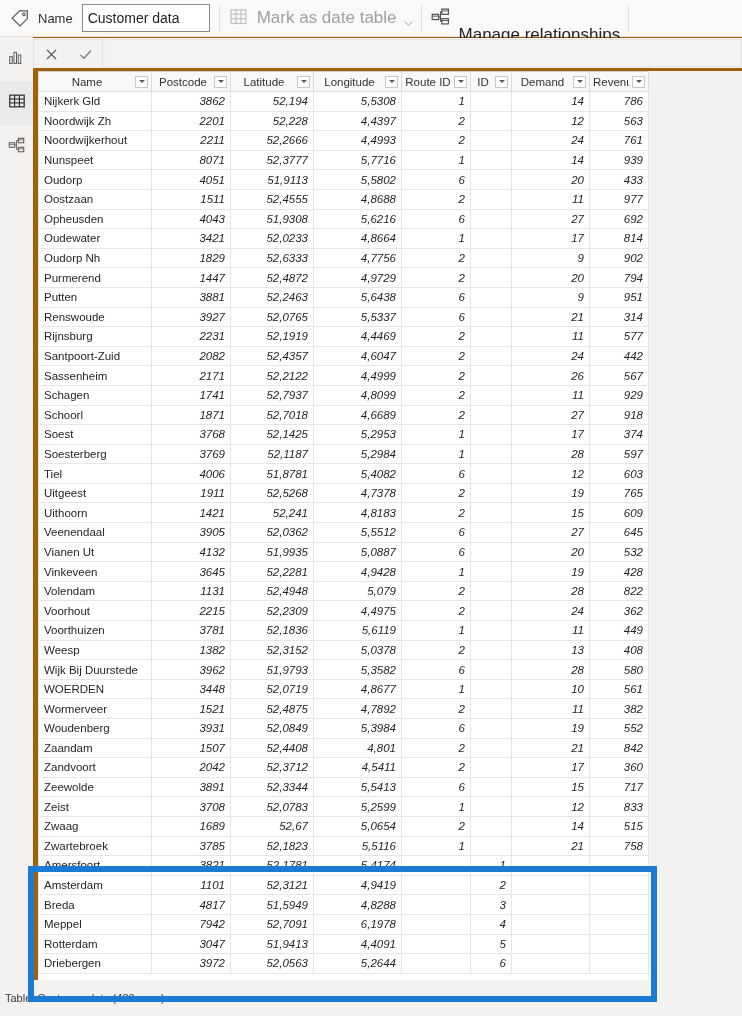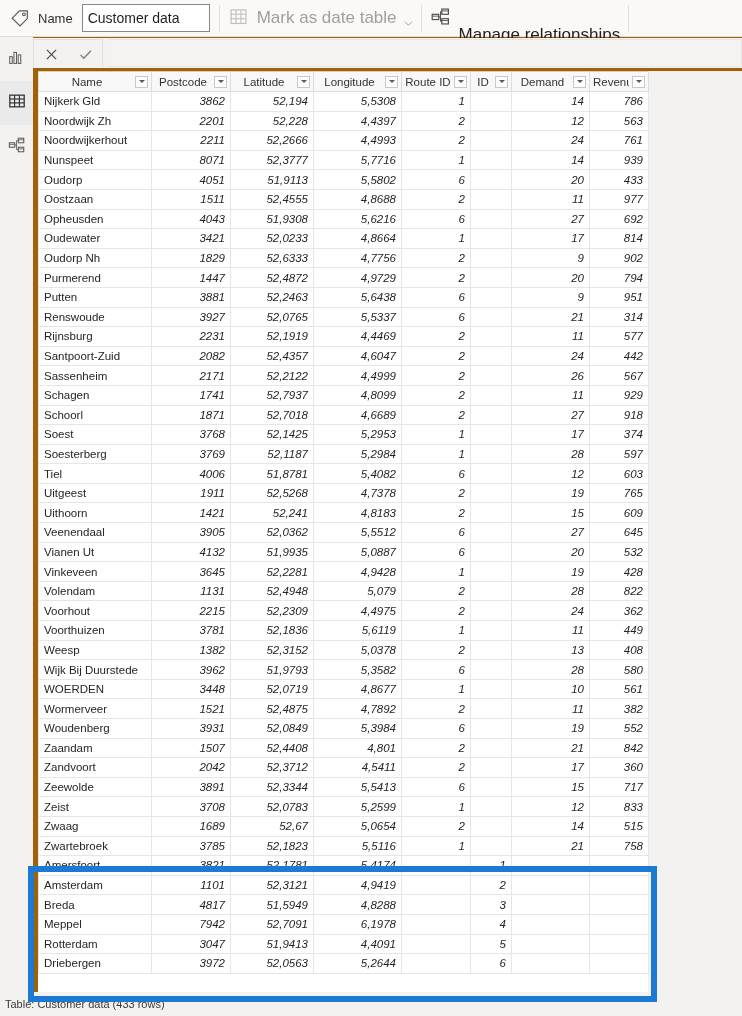--- a/index.html
+++ b/index.html
@@ -173,21 +173,21 @@
     left: 28px; top: 866px;
     width: 629px; height: 136px;
     border: 6px solid #1b7ad3;
     pointer-events: none;
     z-index: 20;
   }
 
   
   .status-bar {
     position: absolute; left: 0; bottom: 0;
-    width: 742px; height: 24px;
+    width: 742px; height: 36px;
     background: #f3f2f1;
     display: flex; align-items: center;
     padding-left: 5px;
     z-index: 5;
   }
   .status-text {
     font-size: 11px; color: #3b3a39; white-space: nowrap;
   }
 
   

